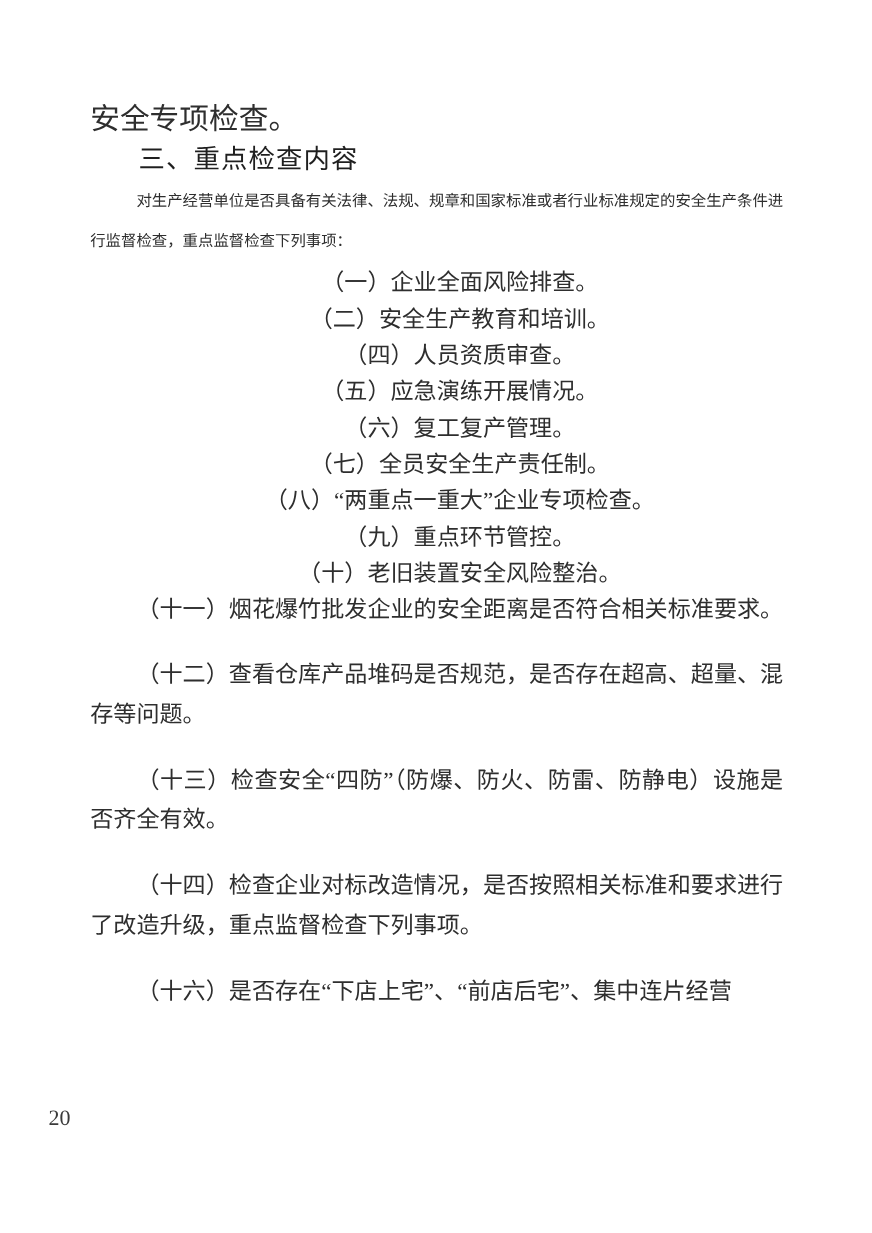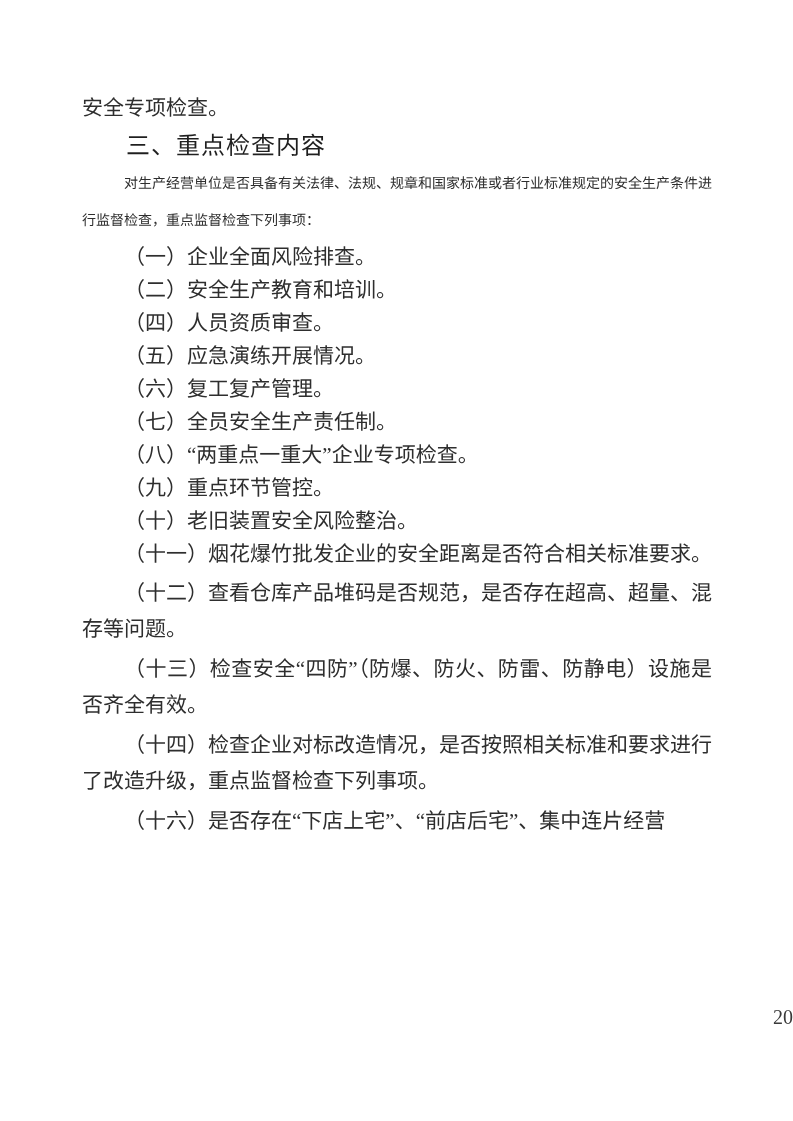--- a/index.html
+++ b/index.html
@@ -23,21 +23,21 @@
     left: 82px;
     top: 90px;
     width: 630px;
   }
   .content p, .content h3 {
     margin: 0;
     padding: 0;
     font-weight: normal;
   }
   .cont-line {
-    font-size: 21px;
+    font-size: 27px;
     line-height: 37px;
   }
   .heading {
     font-family: "Liberation Sans", "DejaVu Sans", sans-serif;
     font-weight: 700;
     font-size: 24px;
     line-height: 38px;
     text-indent: 44px;
     color: #1f1f1f;
     letter-spacing: 1px;
@@ -46,39 +46,41 @@
     font-size: 14px;
     line-height: 37px;
     text-indent: 42px;
     text-align: justify;
   }
   .item {
     font-size: 21px;
     line-height: 33px;
     text-indent: 42px;
     white-space: nowrap;
+    text-align: center;
   }
   .items-block {
     margin-top: 2px;
   }
   .item.multi {
     line-height: 36px;
-    margin-top: 4px;
+    margin-top: 24px;
     text-align: justify;
     white-space: normal;
   }
   .footer {
     position: absolute;
     left: 0;
     right: 0;
     top: 1006px;
-    text-align: right;
+    text-align: left;
     font-size: 20px;
     color: #3a3a3a;
     font-family: "Liberation Serif", "DejaVu Serif", serif;
+    padding-left: 44px;
   }
 </style>
 </head>
 <body>
 
 <div class="page">
   <div class="content">
     <p class="cont-line">安全专项检查。</p>
     <h3 class="heading">三、重点检查内容</h3>
     <p class="intro">对生产经营单位是否具备有关法律、法规、规章和国家标准或者行业标准规定的安全生产条件进行监督检查，重点监督检查下列事项：</p>

